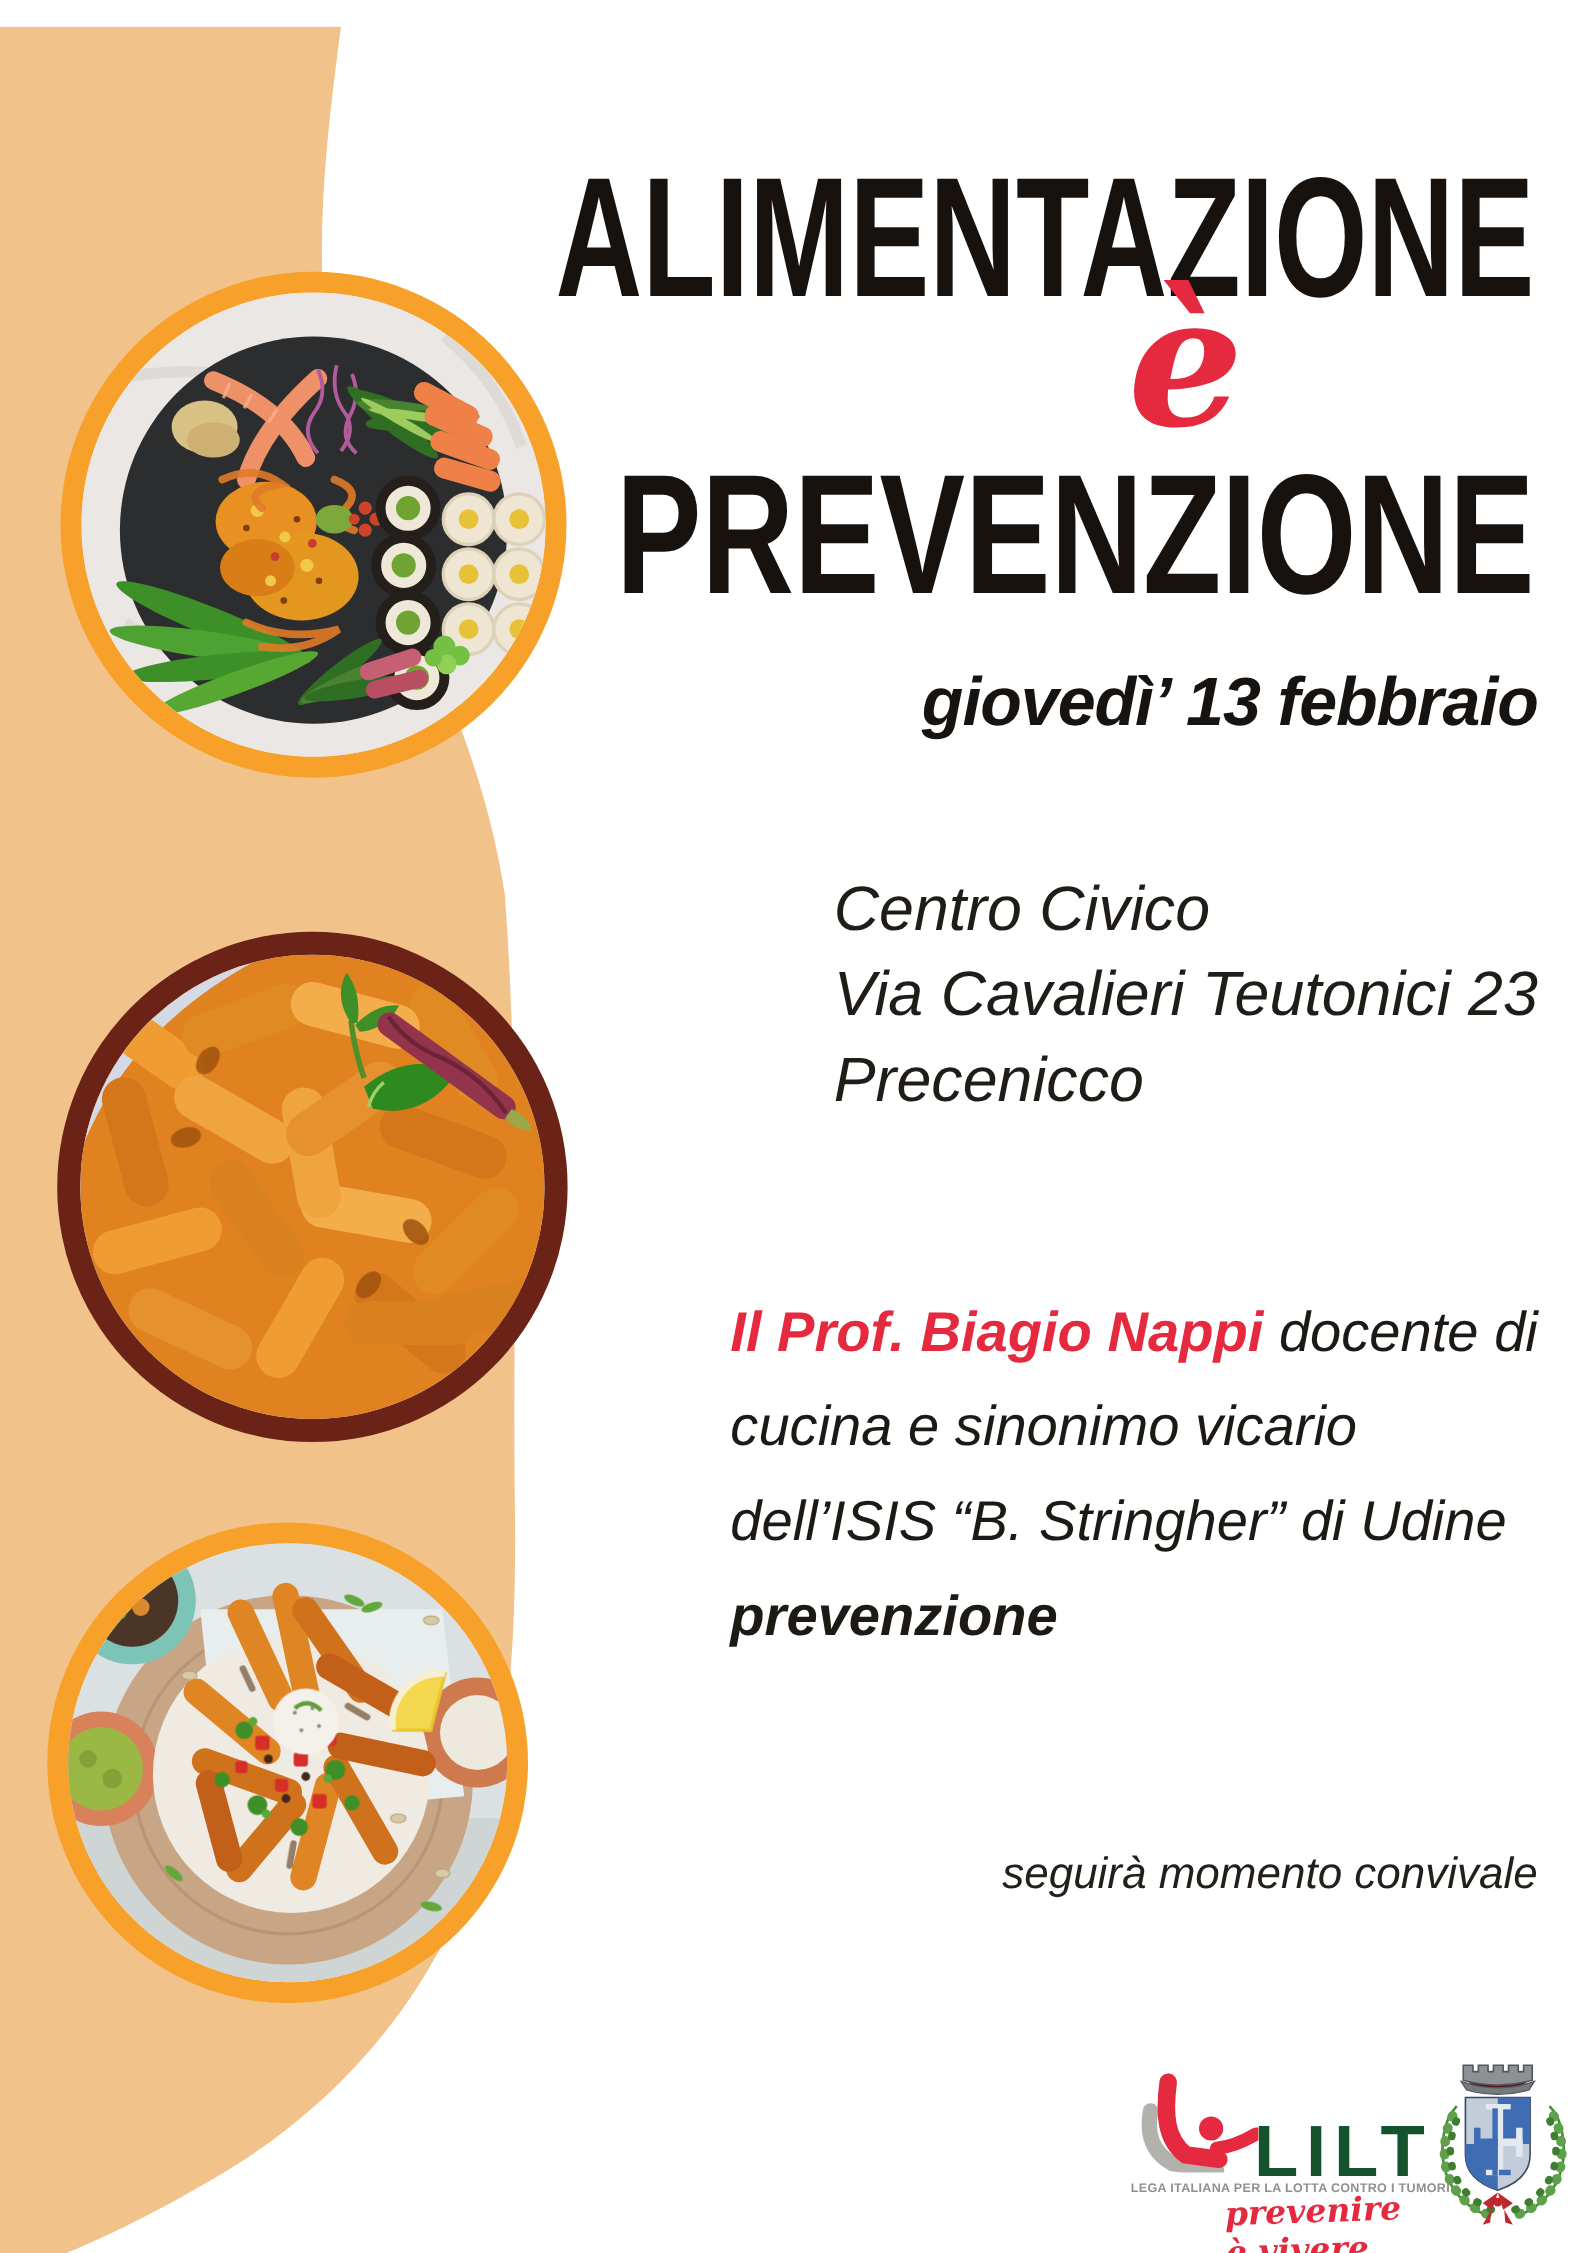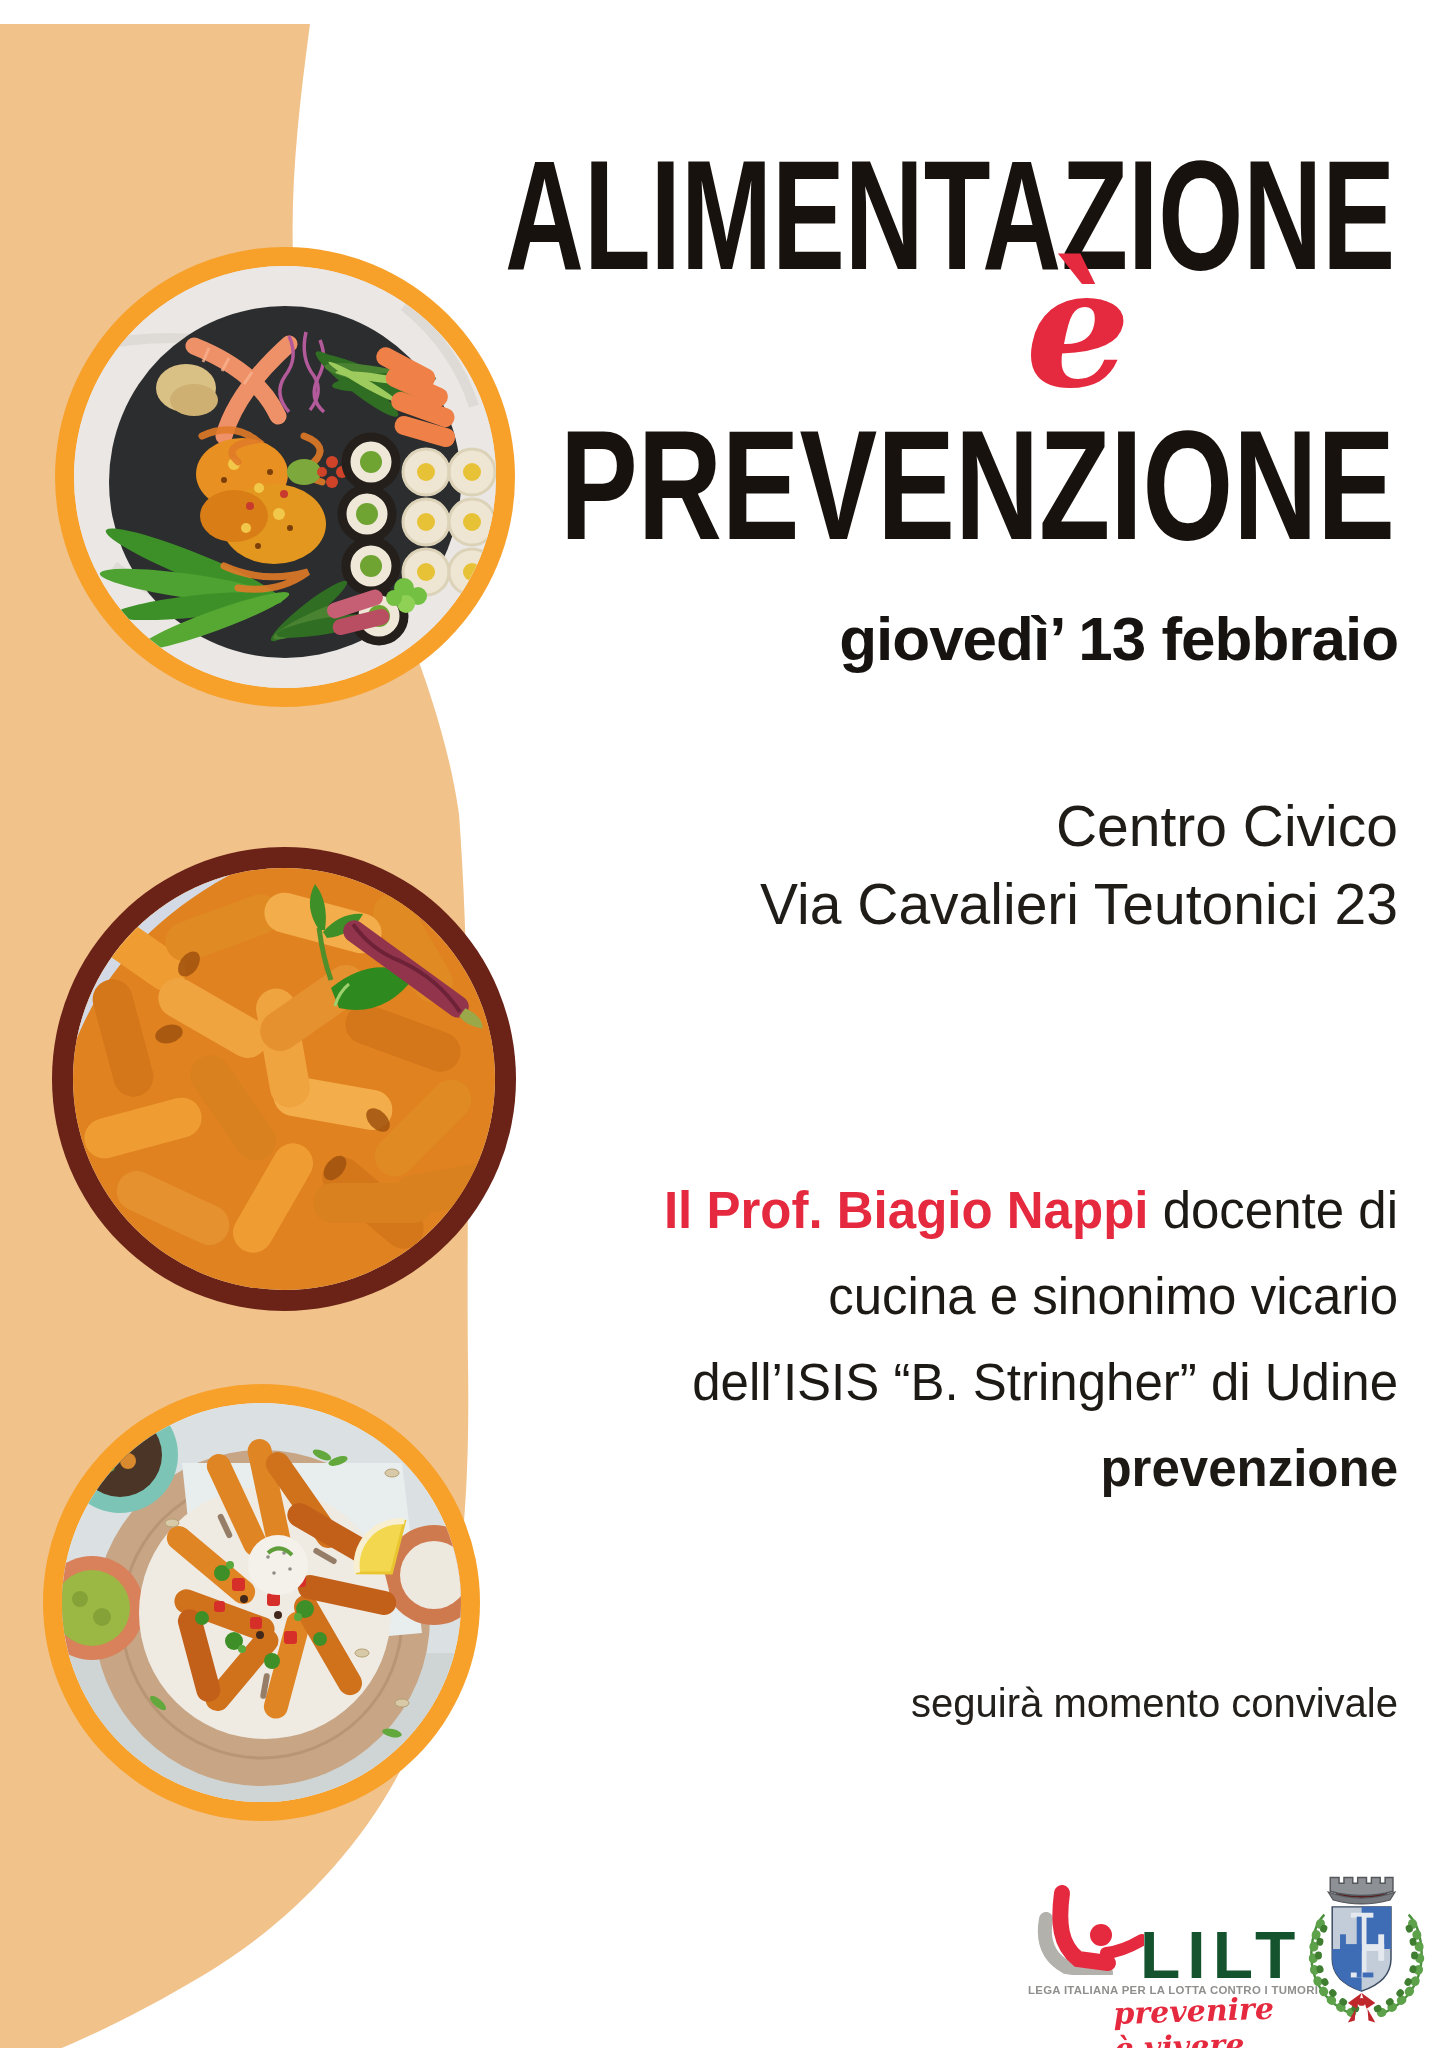--- a/index.html
+++ b/index.html
@@ -15,21 +15,21 @@
   #ring-sushi{left:55px;top:223px;width:460px;height:460px;background:#f7a12b;}
   #ring-sushi .photo-clip{inset:19px;}
   #ring-pasta{left:52px;top:823px;width:464px;height:464px;background:#6b2217;}
   #ring-pasta .photo-clip{inset:21px;}
   #ring-fries{left:43px;top:1360px;width:437px;height:437px;background:#f7a12b;}
   #ring-fries .photo-clip{inset:19px;}
   .photo-clip svg{width:100%;height:100%;display:block;}
   
   #title-svg{left:0;top:0;width:1448px;height:560px;z-index:3;}
   
-  .rcol{right:50px;text-align:right;color:#1c1915;z-index:3;}
+  .rcol{right:50px;color:#1c1915;z-index:3;font-style:italic;}
   #datetime-block{top:570px;font-weight:700;font-size:62px;line-height:90px;letter-spacing:-1px;color:#171310;}
   #location-block{top:763px;font-weight:400;font-size:57px;line-height:78px;color:#201d19;}
   #about-block{top:1144px;font-size:51px;line-height:86px;color:#1d1a16;}
   #about-block .bold{font-weight:700;}
   #about-block .speaker{font-weight:700;color:#e5293e;}
   #note-block{top:1655px;font-size:40px;line-height:48px;font-weight:400;color:#23201c;}
   
   #lilt-block{left:1022px;top:1843px;width:270px;height:170px;z-index:3;}
   #lilt-icon{left:4px;top:6px;width:118px;height:102px;}
   #lilt-acronym{left:118px;top:50px;font-size:66px;font-weight:700;letter-spacing:7px;color:#14532d;}
@@ -377,20 +377,21 @@
     <text x="560" y="515" textLength="835" lengthAdjust="spacingAndGlyphs" font-family="Liberation Sans, sans-serif" font-weight="bold" font-size="155" fill="#17120e">PREVENZIONE</text>
   </svg>
 
   <div id="datetime-block" class="abs rcol">
     <div>giovedì’ 13 febbraio</div>
   </div>
 
   <div id="location-block" class="abs rcol">
     <div>Centro Civico</div>
     <div>Via Cavalieri Teutonici 23</div>
+    <div>Precenicco</div>
   </div>
 
   <div id="about-block" class="abs rcol">
     <div><span class="speaker">Il Prof. Biagio Nappi</span><span> docente di</span></div>
     <div>cucina e sinonimo vicario</div>
     <div>dell’ISIS “B. Stringher” di Udine</div>
     <div class="bold">prevenzione</div>
   </div>
 
   <div id="note-block" class="abs rcol">seguirà momento convivale</div>

